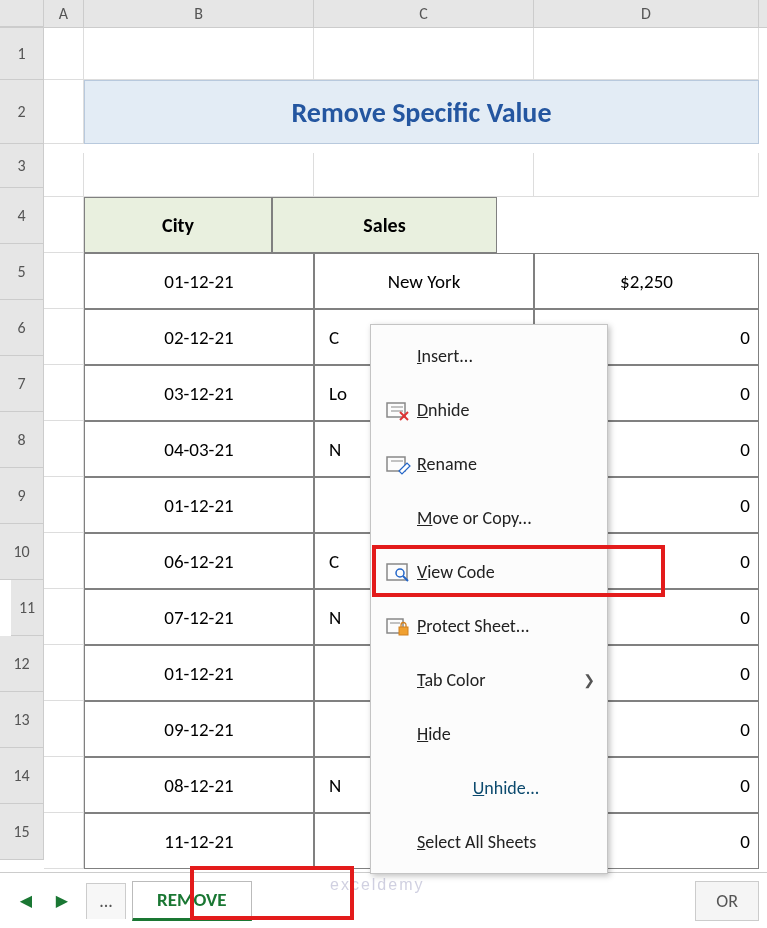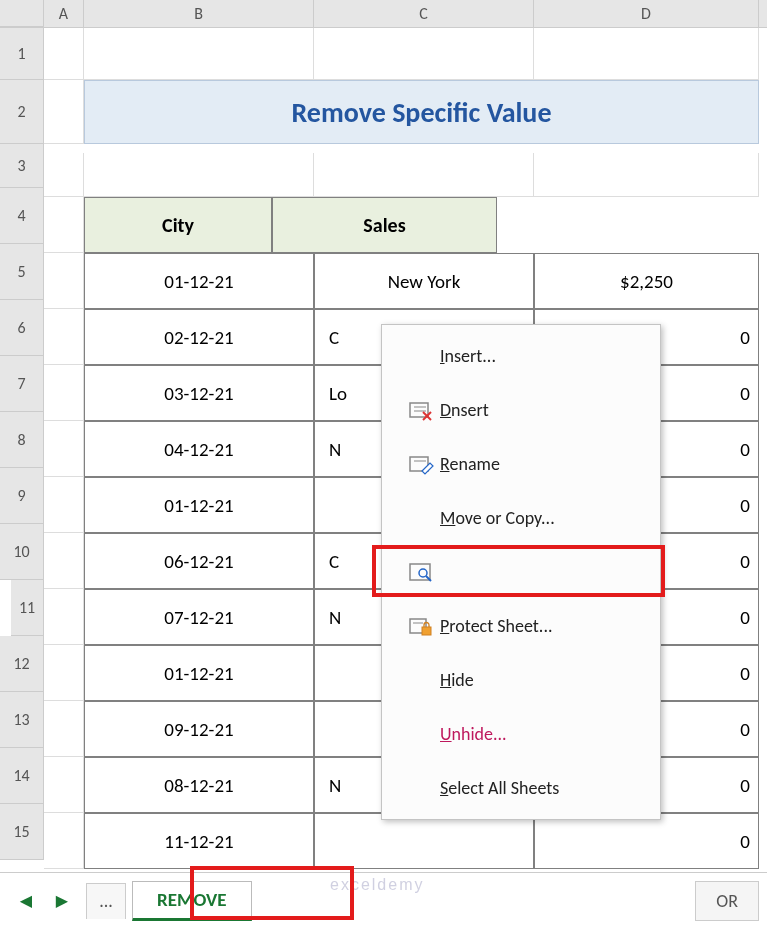--- a/index.html
+++ b/index.html
@@ -76,37 +76,36 @@
     font-size: 20px;
     border: 1px solid #808080;
   }
   .data-cell {
     border: 1px solid #808080;
     font-size: 19px;
   }
   .context-menu {
     position: absolute;
     top: 324px; left: 370px;
-    width: 280px;
+    width: 238px;
     background: #fcfcfc;
     border: 1px solid #c4c4c4;
     box-shadow: 2px 2px 6px rgba(0,0,0,0.25);
-    padding: 4px 12px;
+    padding: 4px 0;
     z-index: 50;
-    margin-left: 11px;
   }
   .menu-item {
     display: flex;
     align-items: center;
     height: 54px;
     padding: 0 12px 0 8px;
     font-size: 18px;
     color: #222;
   }
-  .menu-item.disabled { color: #be185d; }
+  .menu-item.disabled { color: #0c4a6e; text-align: center; }
   .menu-icon {
     width: 38px;
     display: flex;
     align-items: center;
     justify-content: center;
   }
   .menu-label { flex: 1; }
   .menu-label u { text-decoration: underline; }
   .submenu-arrow { margin-left: auto; color: #555; font-size: 14px; }
   .highlight-box {
@@ -233,21 +232,21 @@
         <div class="cell data-cell" style="width: 225px; height: 56px; justify-content: flex-end; padding-right: 8px;">0</div>
       </div>
       <div class="cell-row" style="height: 56px;">
         <div class="cell" style="width: 40px; height: 56px;"></div>
         <div class="cell data-cell" style="width: 230px; height: 56px;">03-12-21</div>
         <div class="cell data-cell" style="width: 220px; height: 56px; justify-content: flex-start; padding-left: 14px;">Lo</div>
         <div class="cell data-cell" style="width: 225px; height: 56px; justify-content: flex-end; padding-right: 8px;">0</div>
       </div>
       <div class="cell-row" style="height: 56px;">
         <div class="cell" style="width: 40px; height: 56px;"></div>
-        <div class="cell data-cell" style="width: 230px; height: 56px;">04-12-21</div>
+        <div class="cell data-cell" style="width: 230px; height: 56px;">04-03-21</div>
         <div class="cell data-cell" style="width: 220px; height: 56px; justify-content: flex-start; padding-left: 14px;">N</div>
         <div class="cell data-cell" style="width: 225px; height: 56px; justify-content: flex-end; padding-right: 8px;">0</div>
       </div>
       <div class="cell-row" style="height: 56px;">
         <div class="cell" style="width: 40px; height: 56px;"></div>
         <div class="cell data-cell" style="width: 230px; height: 56px;">01-12-21</div>
         <div class="cell data-cell" style="width: 220px; height: 56px; justify-content: flex-start; padding-left: 14px;"></div>
         <div class="cell data-cell" style="width: 225px; height: 56px; justify-content: flex-end; padding-right: 8px;">0</div>
       </div>
       <div class="cell-row" style="height: 56px;">
@@ -296,21 +295,21 @@
     <div class="menu-item">
       <span class="menu-icon">
         <svg width="26" height="22">
             <rect x="2" y="4" width="18" height="14" fill="none" stroke="#888" stroke-width="1.5"></rect>
             <line x1="6" y1="8" x2="18" y2="8" stroke="#888"></line>
             <line x1="6" y1="12" x2="18" y2="12" stroke="#888"></line>
             <line x1="15" y1="13" x2="23" y2="21" stroke="#d33" stroke-width="2"></line>
             <line x1="23" y1="13" x2="15" y2="21" stroke="#d33" stroke-width="2"></line>
           </svg>
       </span>
-      <span class="menu-label"><u>D</u><span>nsert</span></span>
+      <span class="menu-label"><u>D</u><span>nhide</span></span>
     </div>
     <div class="menu-item">
       <span class="menu-icon">
         <svg width="26" height="22">
             <rect x="2" y="4" width="18" height="14" fill="none" stroke="#888" stroke-width="1.5"></rect>
             <line x1="6" y1="8" x2="18" y2="8" stroke="#888"></line>
             <path d="M14 18 L22 10 L25 13 L17 21 Z" fill="#fff" stroke="#2466c8" stroke-width="1.2"></path>
           </svg>
       </span>
       <span class="menu-label"><u>R</u><span>ename</span></span>
@@ -320,34 +319,40 @@
       <span class="menu-label"><u>M</u><span>ove or Copy...</span></span>
     </div>
     <div class="menu-item">
       <span class="menu-icon">
         <svg width="26" height="22">
             <rect x="2" y="3" width="20" height="16" fill="none" stroke="#888" stroke-width="1.5"></rect>
             <circle cx="15" cy="12" r="4" fill="none" stroke="#2466c8" stroke-width="1.5"></circle>
             <line x1="18" y1="15" x2="23" y2="20" stroke="#2466c8" stroke-width="2"></line>
           </svg>
       </span>
+      <span class="menu-label"><u>V</u><span>iew Code</span></span>
     </div>
     <div class="menu-item">
       <span class="menu-icon">
         <svg width="26" height="22">
             <rect x="2" y="4" width="16" height="14" fill="none" stroke="#888" stroke-width="1.5"></rect>
             <line x1="5" y1="8" x2="15" y2="8" stroke="#888"></line>
             <rect x="14" y="12" width="9" height="8" fill="#f0a030" stroke="#d08020"></rect>
             <path d="M16 12 v-2 a2.5 2.5 0 0 1 5 0 v2" fill="none" stroke="#d08020" stroke-width="1.3"></path>
           </svg>
       </span>
       <span class="menu-label"><u>P</u><span>rotect Sheet...</span></span>
     </div>
     <div class="menu-item">
       <span class="menu-icon"></span>
+      <span class="menu-label"><u>T</u><span>ab Color</span></span>
+      <span class="submenu-arrow">❯</span>
+    </div>
+    <div class="menu-item">
+      <span class="menu-icon"></span>
       <span class="menu-label"><u>H</u><span>ide</span></span>
     </div>
     <div class="menu-item disabled">
       <span class="menu-icon"></span>
       <span class="menu-label"><u>U</u><span>nhide...</span></span>
     </div>
     <div class="menu-item">
       <span class="menu-icon"></span>
       <span class="menu-label"><u>S</u><span>elect All Sheets</span></span>
     </div>

